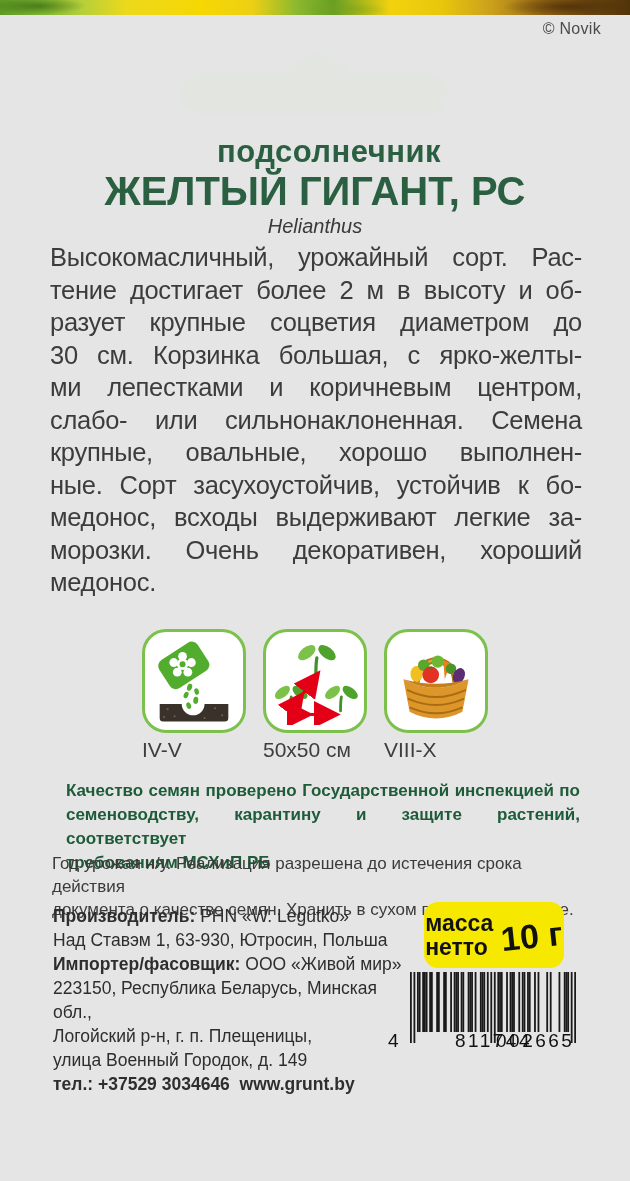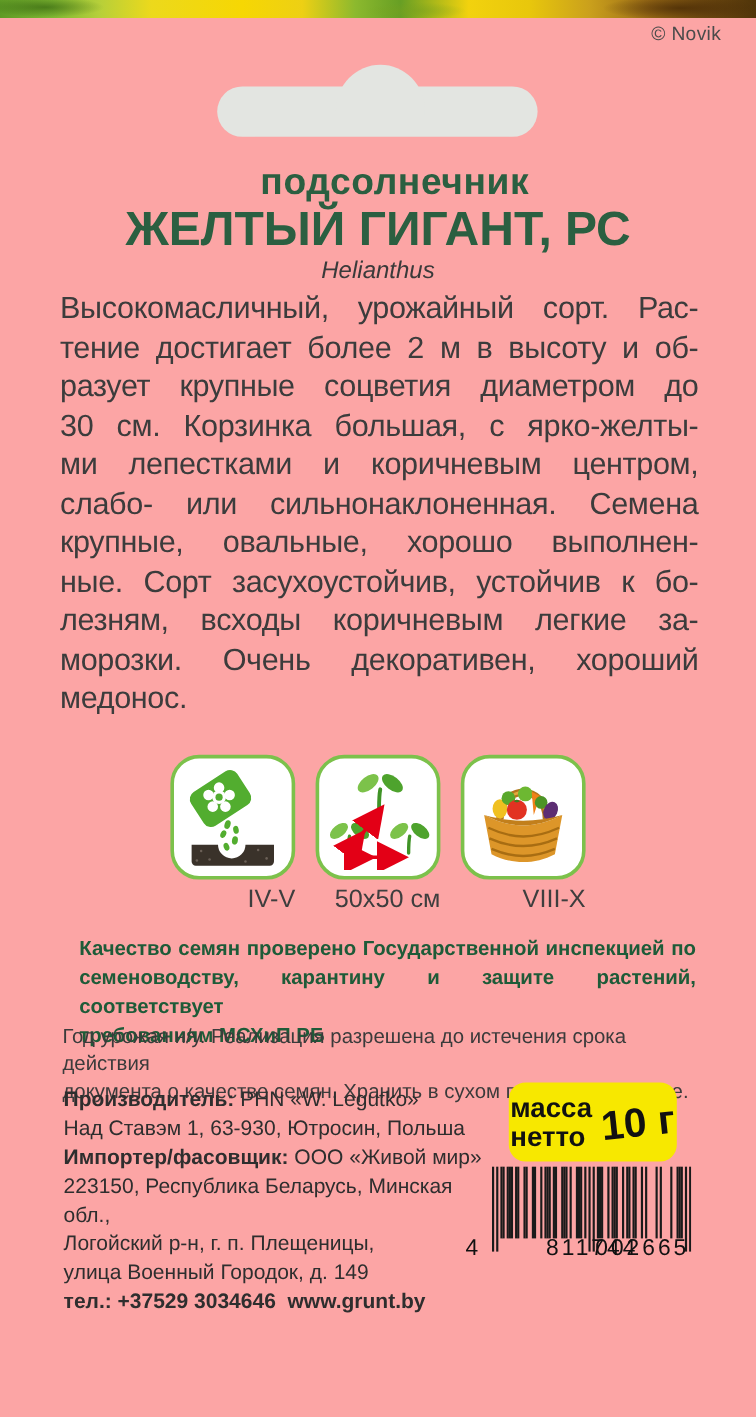--- a/index.html
+++ b/index.html
@@ -1,19 +1,19 @@
 <!DOCTYPE html>
 <html><head>
 <meta charset="utf-8">
 <style>
   html,body{margin:0;padding:0;background:#888;}
   .packet{
     position:relative;
     width:630px;height:1181px;
-    background:#fca5a5;
+    background:#e5e5e5;
     font-family:"Liberation Sans", sans-serif;
     overflow:hidden;
     margin:0 auto;
   }
   
   .photo-strip{
     position:absolute;top:0;left:0;width:630px;height:15px;
     background:
       radial-gradient(ellipse 70px 12px at 6% 40%, rgba(35,80,8,.55), transparent 70%),
       radial-gradient(ellipse 90px 14px at 90% 45%, rgba(70,40,5,.75), transparent 72%),
@@ -42,21 +42,21 @@
   .description{
     position:absolute;top:241px;left:50px;width:532px;
     font-size:25.5px;line-height:32.5px;color:#3c3c3c;letter-spacing:-0.3px;
   }
   .jline{text-align:justify;text-align-last:justify;}
   
   .icons-row{
     position:absolute;top:629px;left:0;width:630px;
     display:flex;justify-content:center;gap:17px;
   }
-  .icon-cell{display:flex;flex-direction:column;align-items:flex-end;}
+  .icon-cell{display:flex;flex-direction:column;align-items:flex-start;}
   .icon-box{
     width:98px;height:98px;border:3px solid #7cc14b;border-radius:24px;
     background:#fff;display:flex;align-items:center;justify-content:center;
   }
   .icon-caption{margin-top:5px;font-size:21px;color:#3e3e3e;}
   
   .quality-notice{
     position:absolute;top:779px;left:66px;width:514px;
     font-size:17px;line-height:24px;font-weight:bold;color:#1e5b38;
   }
@@ -112,21 +112,21 @@
 
   <div class="description">
       <div class="jline">Высокомасличный, урожайный сорт. Рас-</div>
       <div class="jline">тение достигает более 2 м в высоту и об-</div>
       <div class="jline">разует крупные соцветия диаметром до</div>
       <div class="jline">30 см. Корзинка большая, с ярко-желты-</div>
       <div class="jline">ми лепестками и коричневым центром,</div>
       <div class="jline">слабо- или сильнонаклоненная. Семена</div>
       <div class="jline">крупные, овальные, хорошо выполнен-</div>
       <div class="jline">ные. Сорт засухоустойчив, устойчив к бо-</div>
-      <div class="jline">лезням, всходы коричневым легкие за-</div>
+      <div class="jline">медонос, всходы выдерживают легкие за-</div>
       <div class="jline">морозки. Очень декоративен, хороший</div>
       <div>медонос.</div>
     </div>
 
   <div class="icons-row">
 
     <div class="icon-cell">
       <div class="icon-box">
         <svg width="88" height="88" viewBox="0 0 100 100">
           <g transform="rotate(-33 37 32)">

